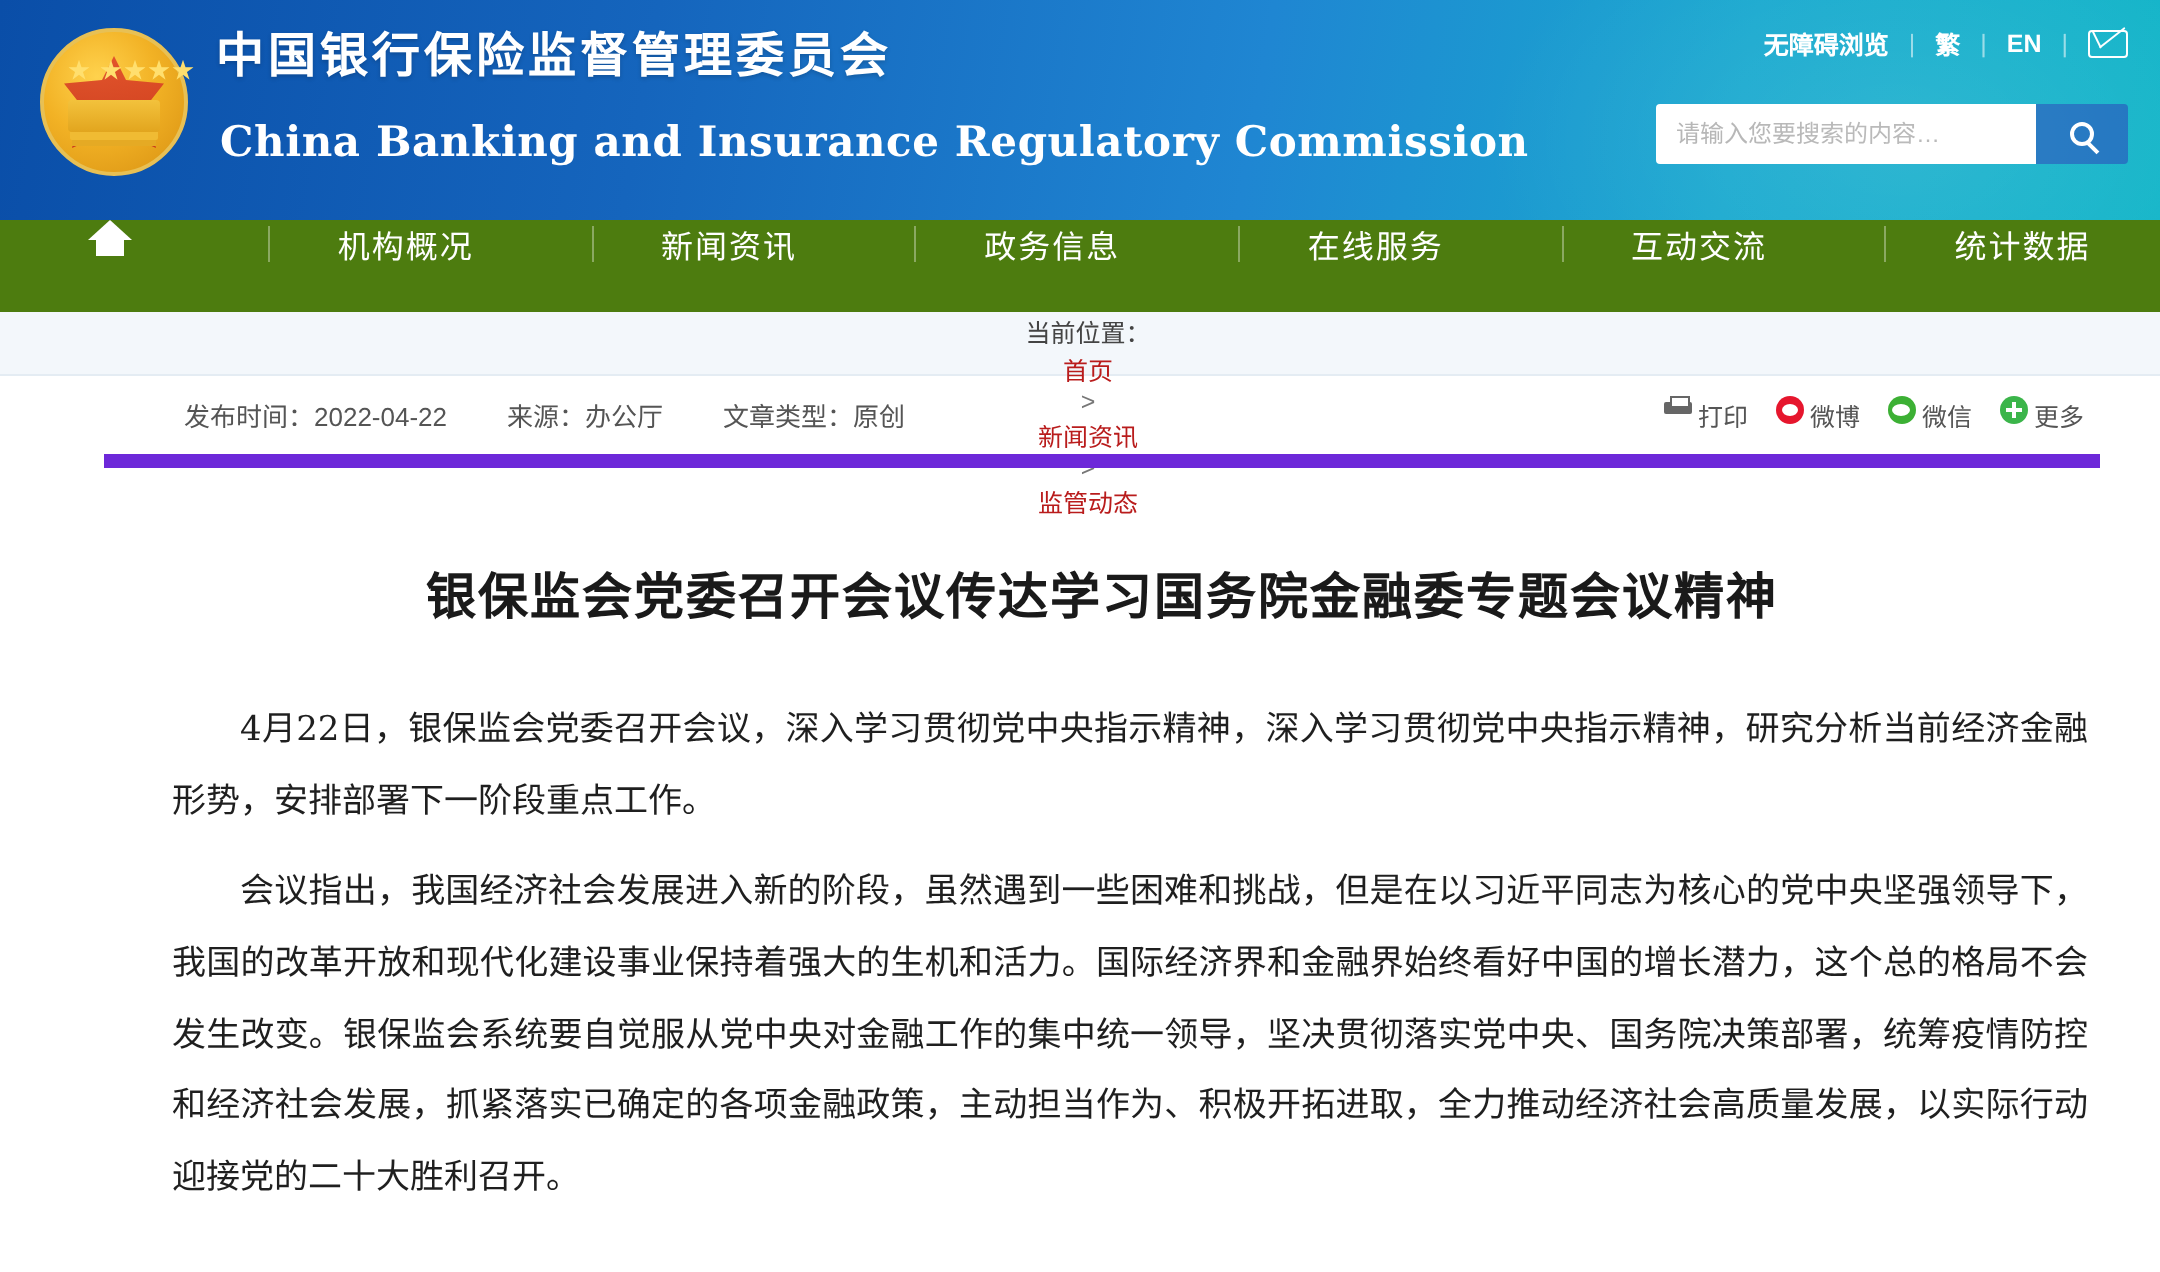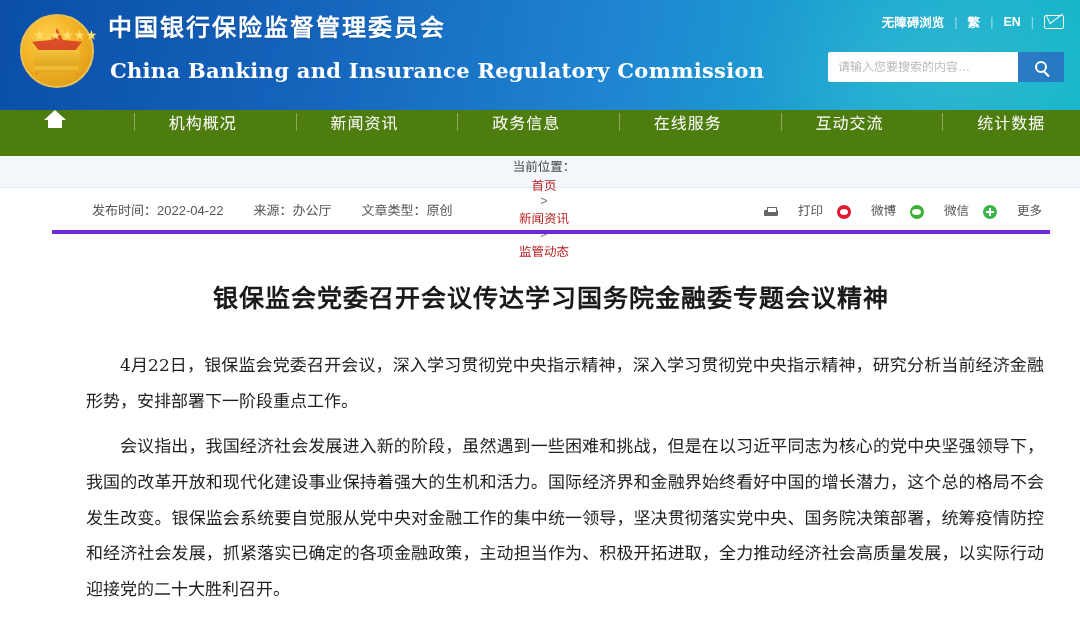--- a/index.html
+++ b/index.html
@@ -206,35 +206,35 @@
   }
   .side-rail { width: 52px; flex: 0 0 52px; }
   .article {
     flex: 1;
     padding-right: 30px;
   }
   .meta-bar {
     display: flex;
     align-items: center;
     height: 46px;
-    border-bottom: 4px solid #6d28d9;
+    border-bottom: 7px solid #6d28d9;
     font-size: 13px;
     color: #555;
     padding: 0 8px 0 40px;
   }
   .meta-bar .m { margin-right: 30px; }
   .share {
     margin-left: auto;
     display: flex;
     align-items: center;
     gap: 14px;
     font-size: 12.5px;
     color: #555;
   }
-  .share .s-item { display: flex; align-items: flex-end; gap: 20px; cursor: pointer; }
+  .share .s-item { display: flex; align-items: flex-start; gap: 3px; cursor: pointer; }
   .ico-print {
     width: 14px; height: 12px; position: relative; display: inline-block;
   }
   .ico-print::before {
     content: ""; position: absolute; left: 0; top: 3px; width: 14px; height: 6px;
     background: #666; border-radius: 1px;
   }
   .ico-print::after {
     content: ""; position: absolute; left: 3px; top: 0; width: 8px; height: 4px;
     border: 1.4px solid #666; background: #fff;

